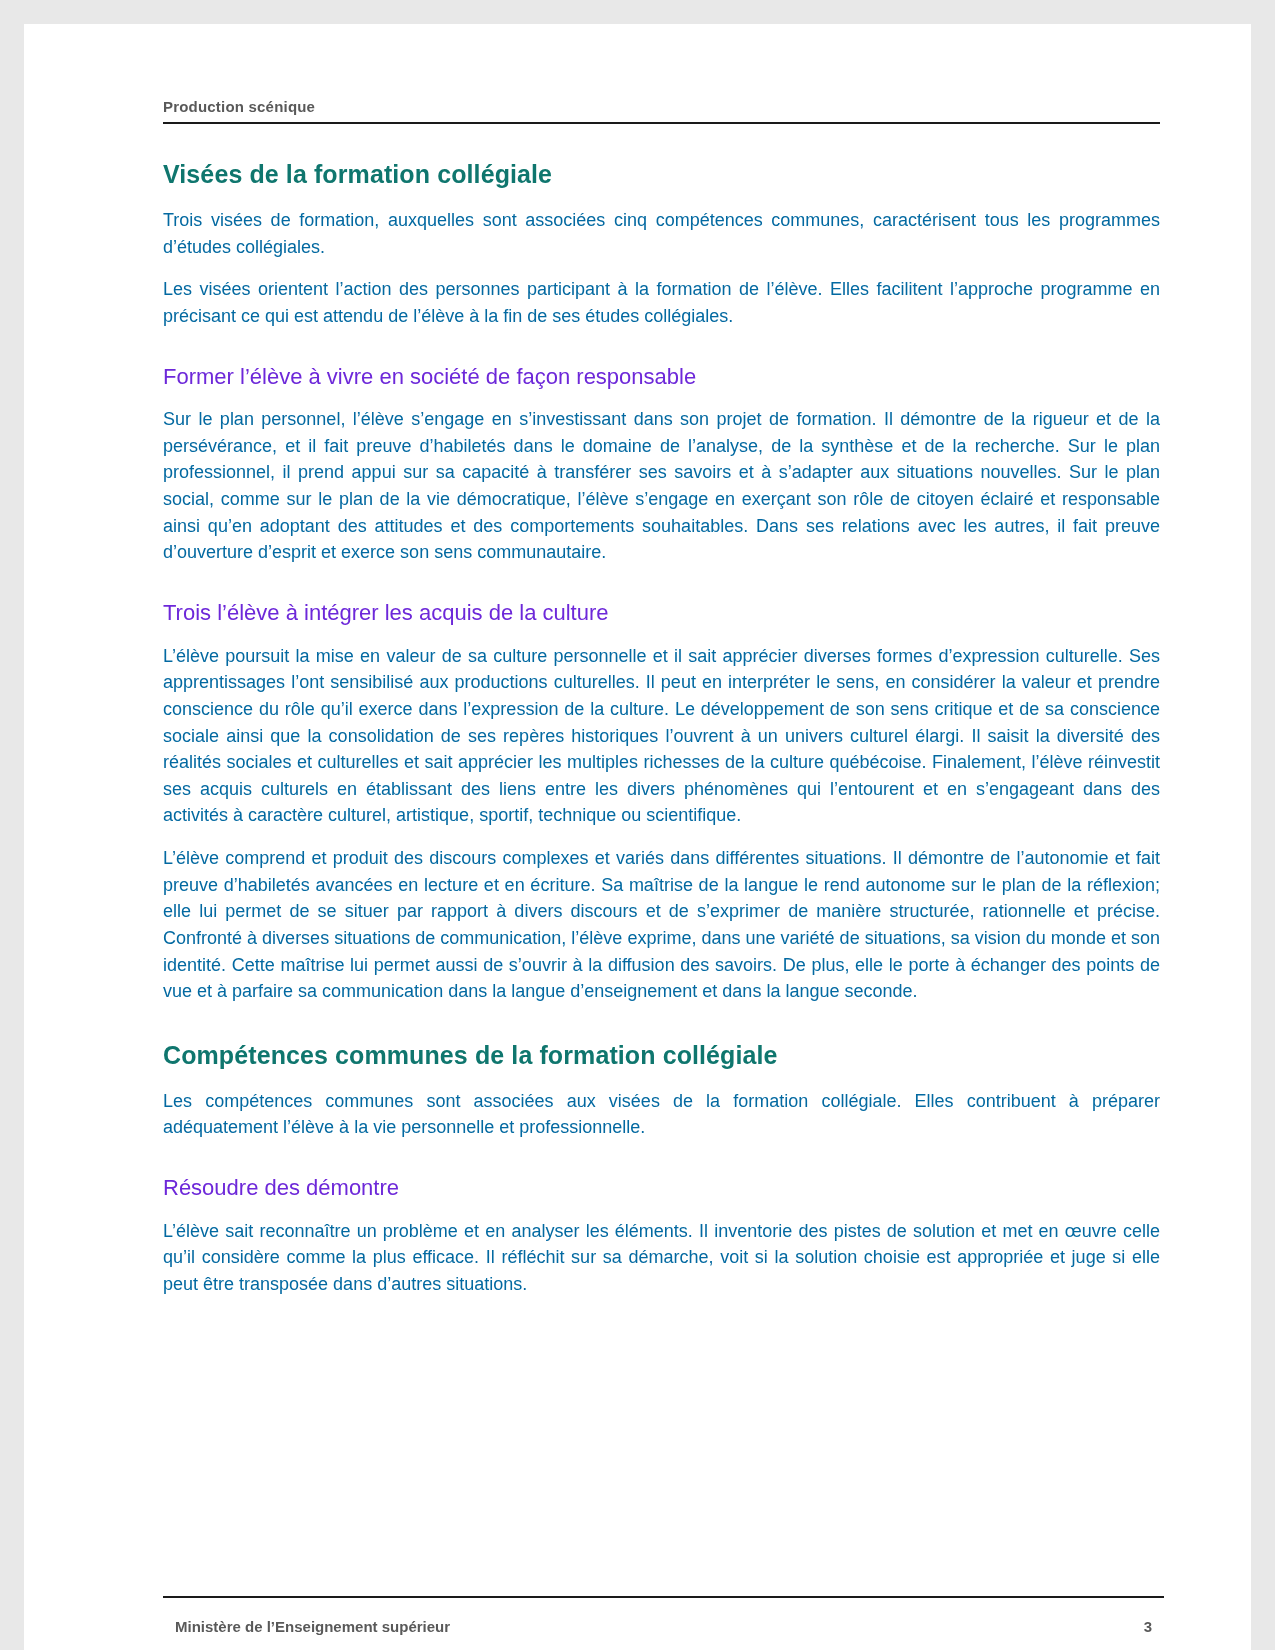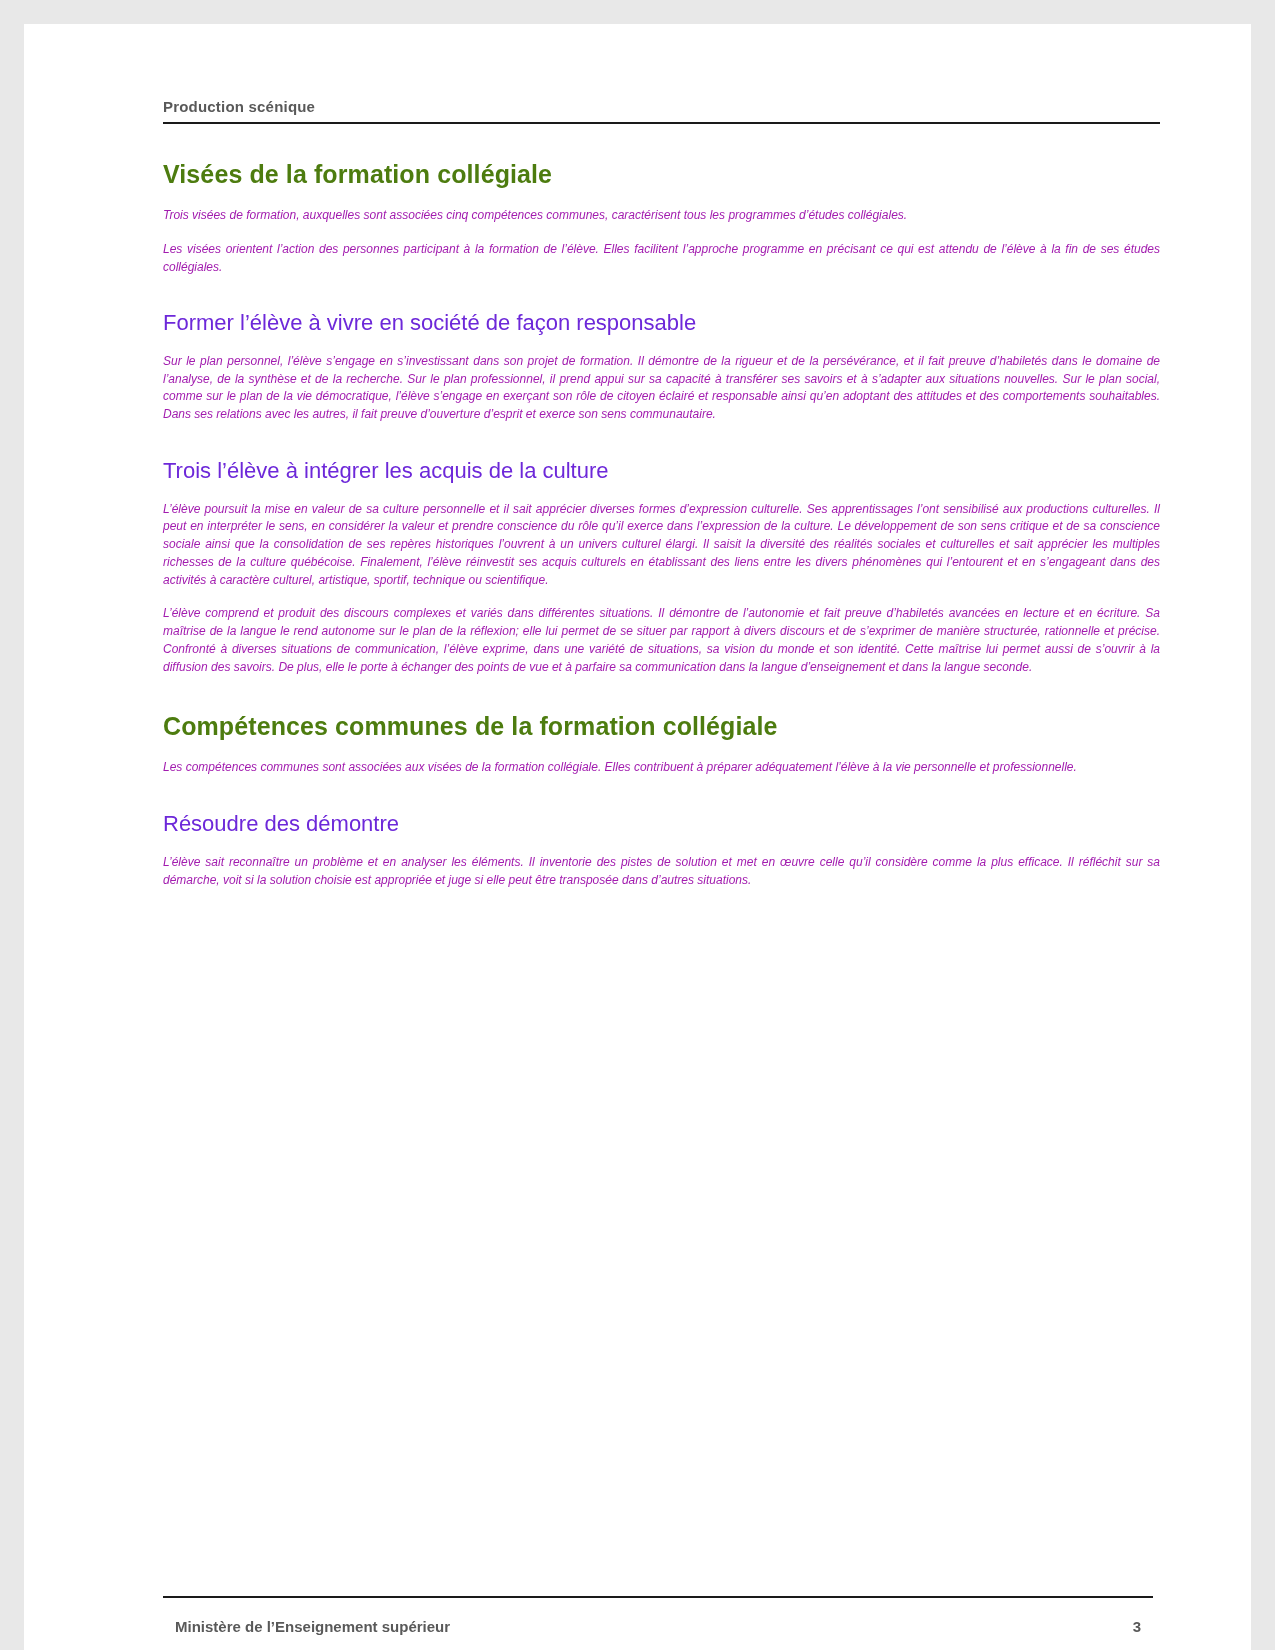--- a/index.html
+++ b/index.html
@@ -21,48 +21,47 @@
     font-size: 15px;
     font-weight: bold;
     padding-bottom: 7px;
     border-bottom: 2px solid #1a1a1a;
     letter-spacing: 0.2px;
   }
 
   .content { margin-top: 4px; }
 
   h1.sec-title {
-    color: #4d7c0f;
+    color: #0f766e;
     font-size: 25px;
     font-weight: bold;
     margin: 36px 0 18px 0;
     letter-spacing: 0.1px;
   }
 
   h2.sub-title {
     color: #6d28d9;
     font-size: 22px;
     font-weight: normal;
     margin: 32px 0 15px 0;
     line-height: 1.35;
   }
 
   p.body-text {
-    color: #a21caf;
-    font-size: 12px;
+    color: #0369a1;
+    font-size: 18px;
     line-height: 1.48;
     text-align: justify;
     margin: 0 0 16px 0;
-    font-style: italic;
   }
 
   .doc-footer {
     position: absolute;
     left: 127px;
-    right: 134px;
+    right: 123px;
     top: 1560px;
     border-top: 2px solid #1a1a1a;
     padding-top: 8px;
     display: flex;
     justify-content: space-between;
     align-items: baseline;
     color: #595959;
     font-size: 15px;
     font-weight: bold;
   }

